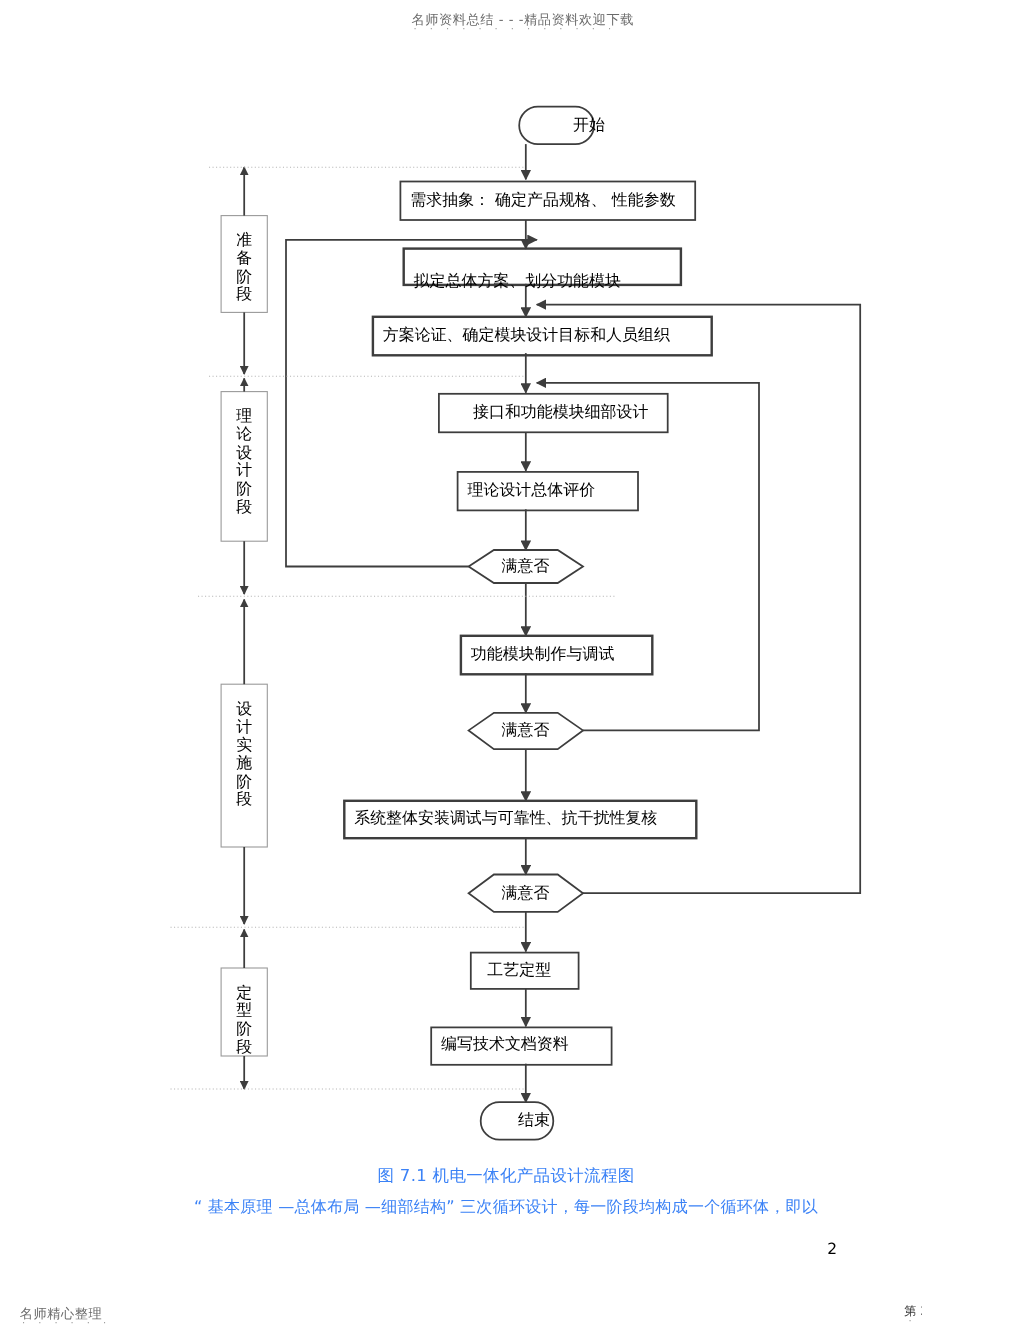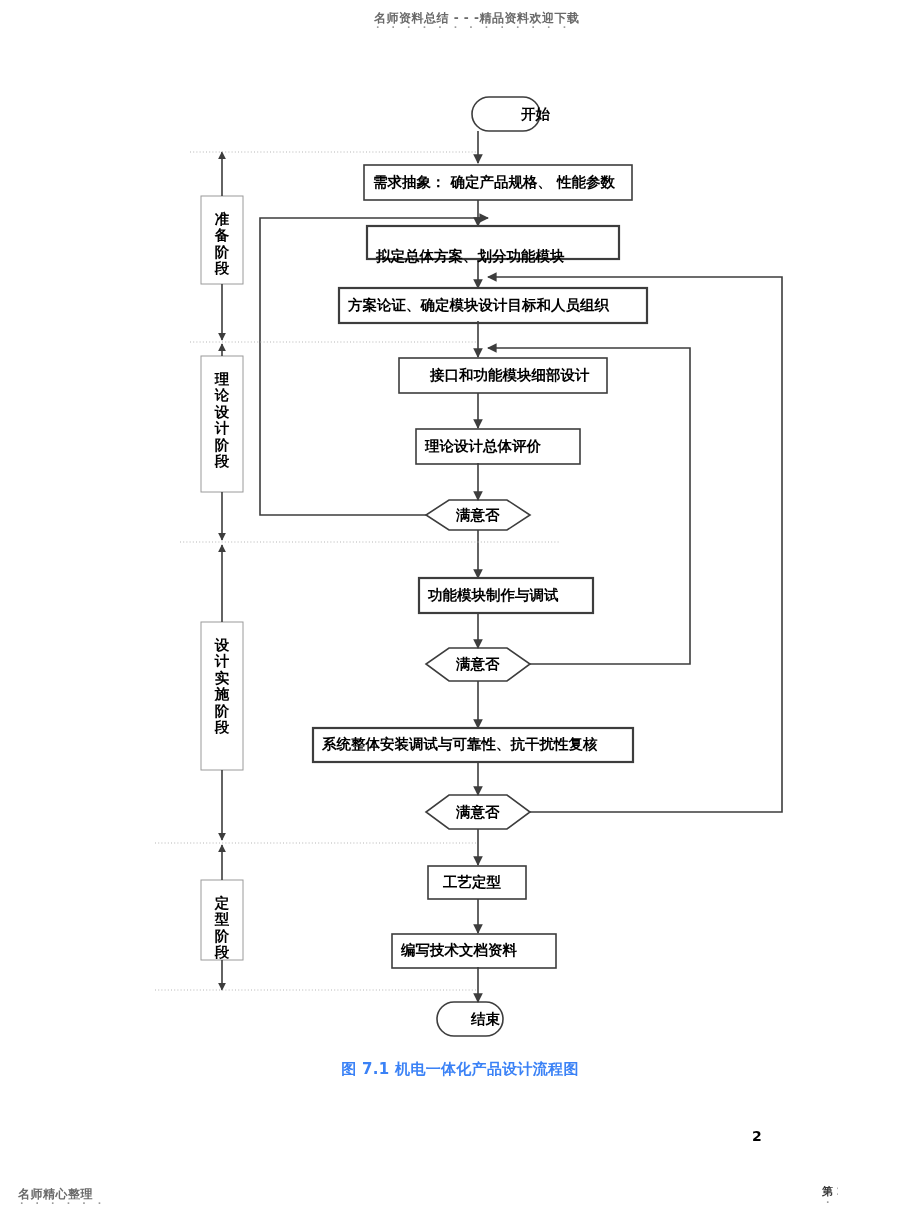--- a/index.html
+++ b/index.html
@@ -10,21 +10,20 @@
   body {
     font-family: "DejaVu Sans", "Liberation Sans", sans-serif;
     color: #000000;
   }
   #page {
     position: relative;
     width: 838px;
     height: 1219px;
     overflow: hidden;
     background: #ffffff;
-    font-weight: bold;
   }
 
   
   .wm {
     position: absolute;
     font-size: 12px;
     color: #6a6a6a;
     letter-spacing: 0.5px;
     white-space: nowrap;
   }
@@ -217,20 +216,21 @@
       <div>段</div>
     </div>
   <div class="phase-label" style="left:212px; top:895px;">
       <div>定</div>
       <div>型</div>
       <div>阶</div>
       <div>段</div>
     </div>
 
   <div class="caption" id="fig-caption">图 7.1  机电一体化产品设计流程图</div>
+  <div class="caption" id="body-line">“ 基本原理 —总体布局 —细部结构” 三次循环设计，每一阶段均构成一个循环体，即以</div>
   <div id="page-number">2</div>
 
   <div class="wm" id="wm-bottom">名师精心整理</div>
   <div class="wm-dots" id="wm-bottom-dots">· · · · · ·</div>
   <div class="wm" id="wm-footer">第 2 页，共 31 页</div>
   <div class="wm-dots" id="wm-footer-dots">· · · · · · · ·</div>
 
 </div>
 
 </body></html>

